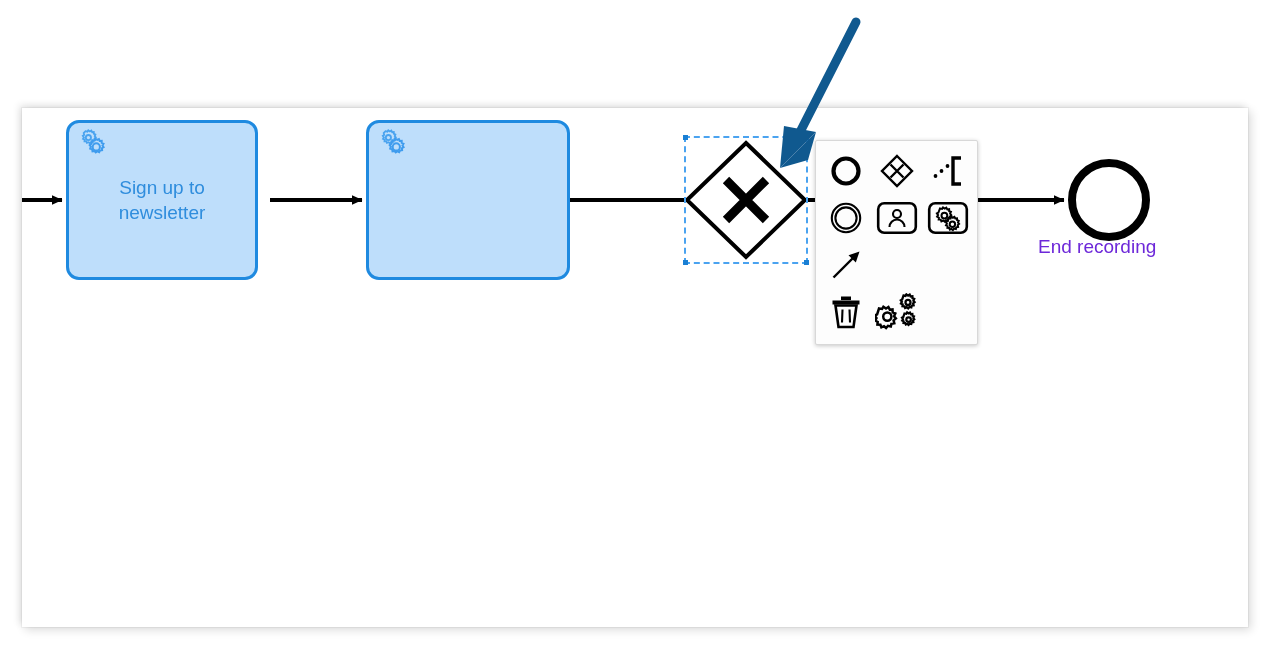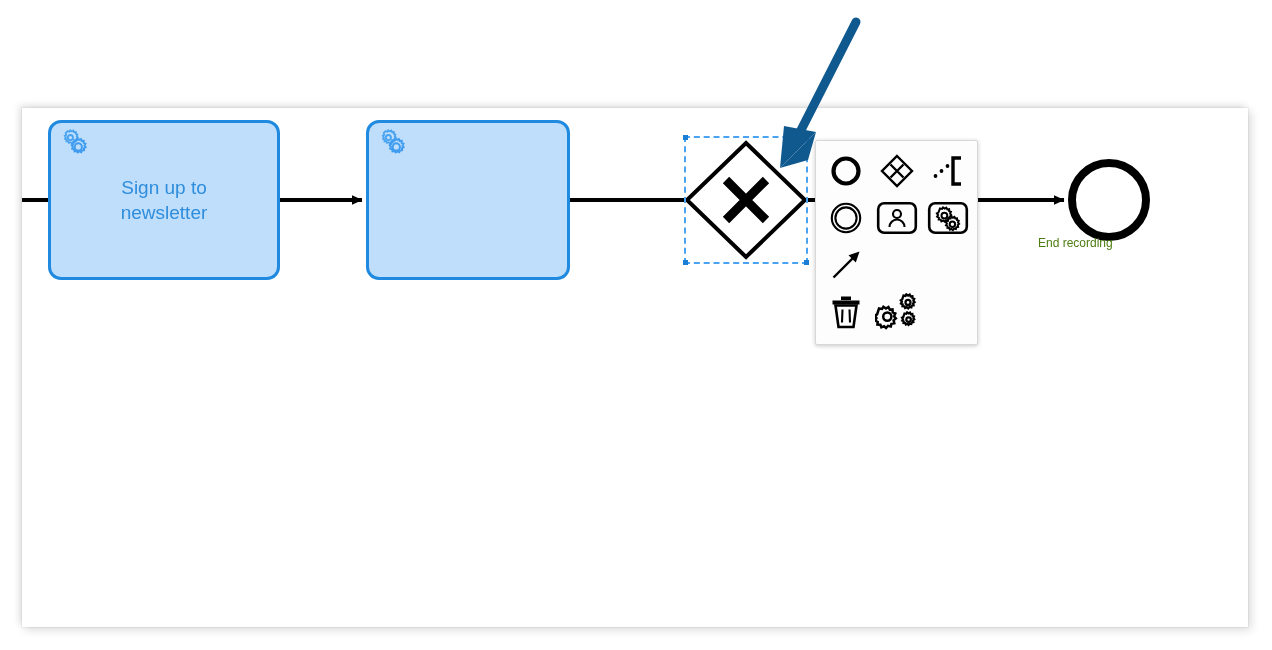--- a/index.html
+++ b/index.html
@@ -76,22 +76,22 @@
   .resize-handle {
     position: absolute;
     width: 5px;
     height: 5px;
     background: #1a7fd4;
   }
 
   
   #end-event-label {
     position: absolute;
-    color: #4d7c0f;
-    font-size: 12px;
+    color: #6d28d9;
+    font-size: 19px;
     white-space: nowrap;
     font-family: "Liberation Sans", sans-serif;
     text-align: center;
   }
 
   
   #context-palette {
     position: absolute;
     left: 815px;
     top: 140px;
@@ -164,21 +164,21 @@
       <g>
         <line x1="806" y1="200" x2="1064" y2="200" stroke="#000000" stroke-width="4" marker-end="url(#seqArrow)"></line>
       </g>
 
       <g>
         <circle cx="1109" cy="200" r="37" fill="#ffffff" stroke="#000000" stroke-width="8"></circle>
       </g>
     </svg>
   </div>
 
-  <div class="bpmn-task" style="left:48px; top:120px; width:232px; height:160px;">
+  <div class="bpmn-task" style="left:66px; top:120px; width:192px; height:160px;">
     <span class="task-type-icon">
       <svg width="30" height="30" viewBox="0 0 30 30" xmlns="http://www.w3.org/2000/svg">
         <g fill="none" stroke="#4aa3ef" stroke-width="1.8">
           <path d="M9.5 3.2 l1.9 .5 .9-1.4 1.6 1.1 1.4-.9 .9 1.7 1.6-.2 .1 1.8 1.5 .6-.7 1.7 1.1 1.3-1.3 1.2 .4 1.7-1.7 .4-.4 1.7-1.7-.4-1.2 1.3-1.3-1.1-1.7 .7-.6-1.5-1.8-.1 .2-1.6-1.7-.9 .9-1.4-1.1-1.6 1.4-.9-.5-1.9z"></path>
           <circle cx="12.4" cy="9.6" r="2.6"></circle>
         </g>
         <g fill="none" stroke="#3f9cee" stroke-width="2">
           <path d="M16.3 12.2 l2.2 .3 .8-1.8 1.9 1.1 1.7-.8 .8 1.9 2-.1 0 2 1.8 .9-1 1.8 1.1 1.6-1.7 1.1 .2 2-2 .2-.9 1.8-1.8-.9-1.6 1.2-1.3-1.5-2 .3-.4-2-1.9-.7 .7-1.9-1.2-1.6 1.6-1.2z"></path>
           <circle cx="20.3" cy="18.9" r="3.6"></circle>
         </g>

